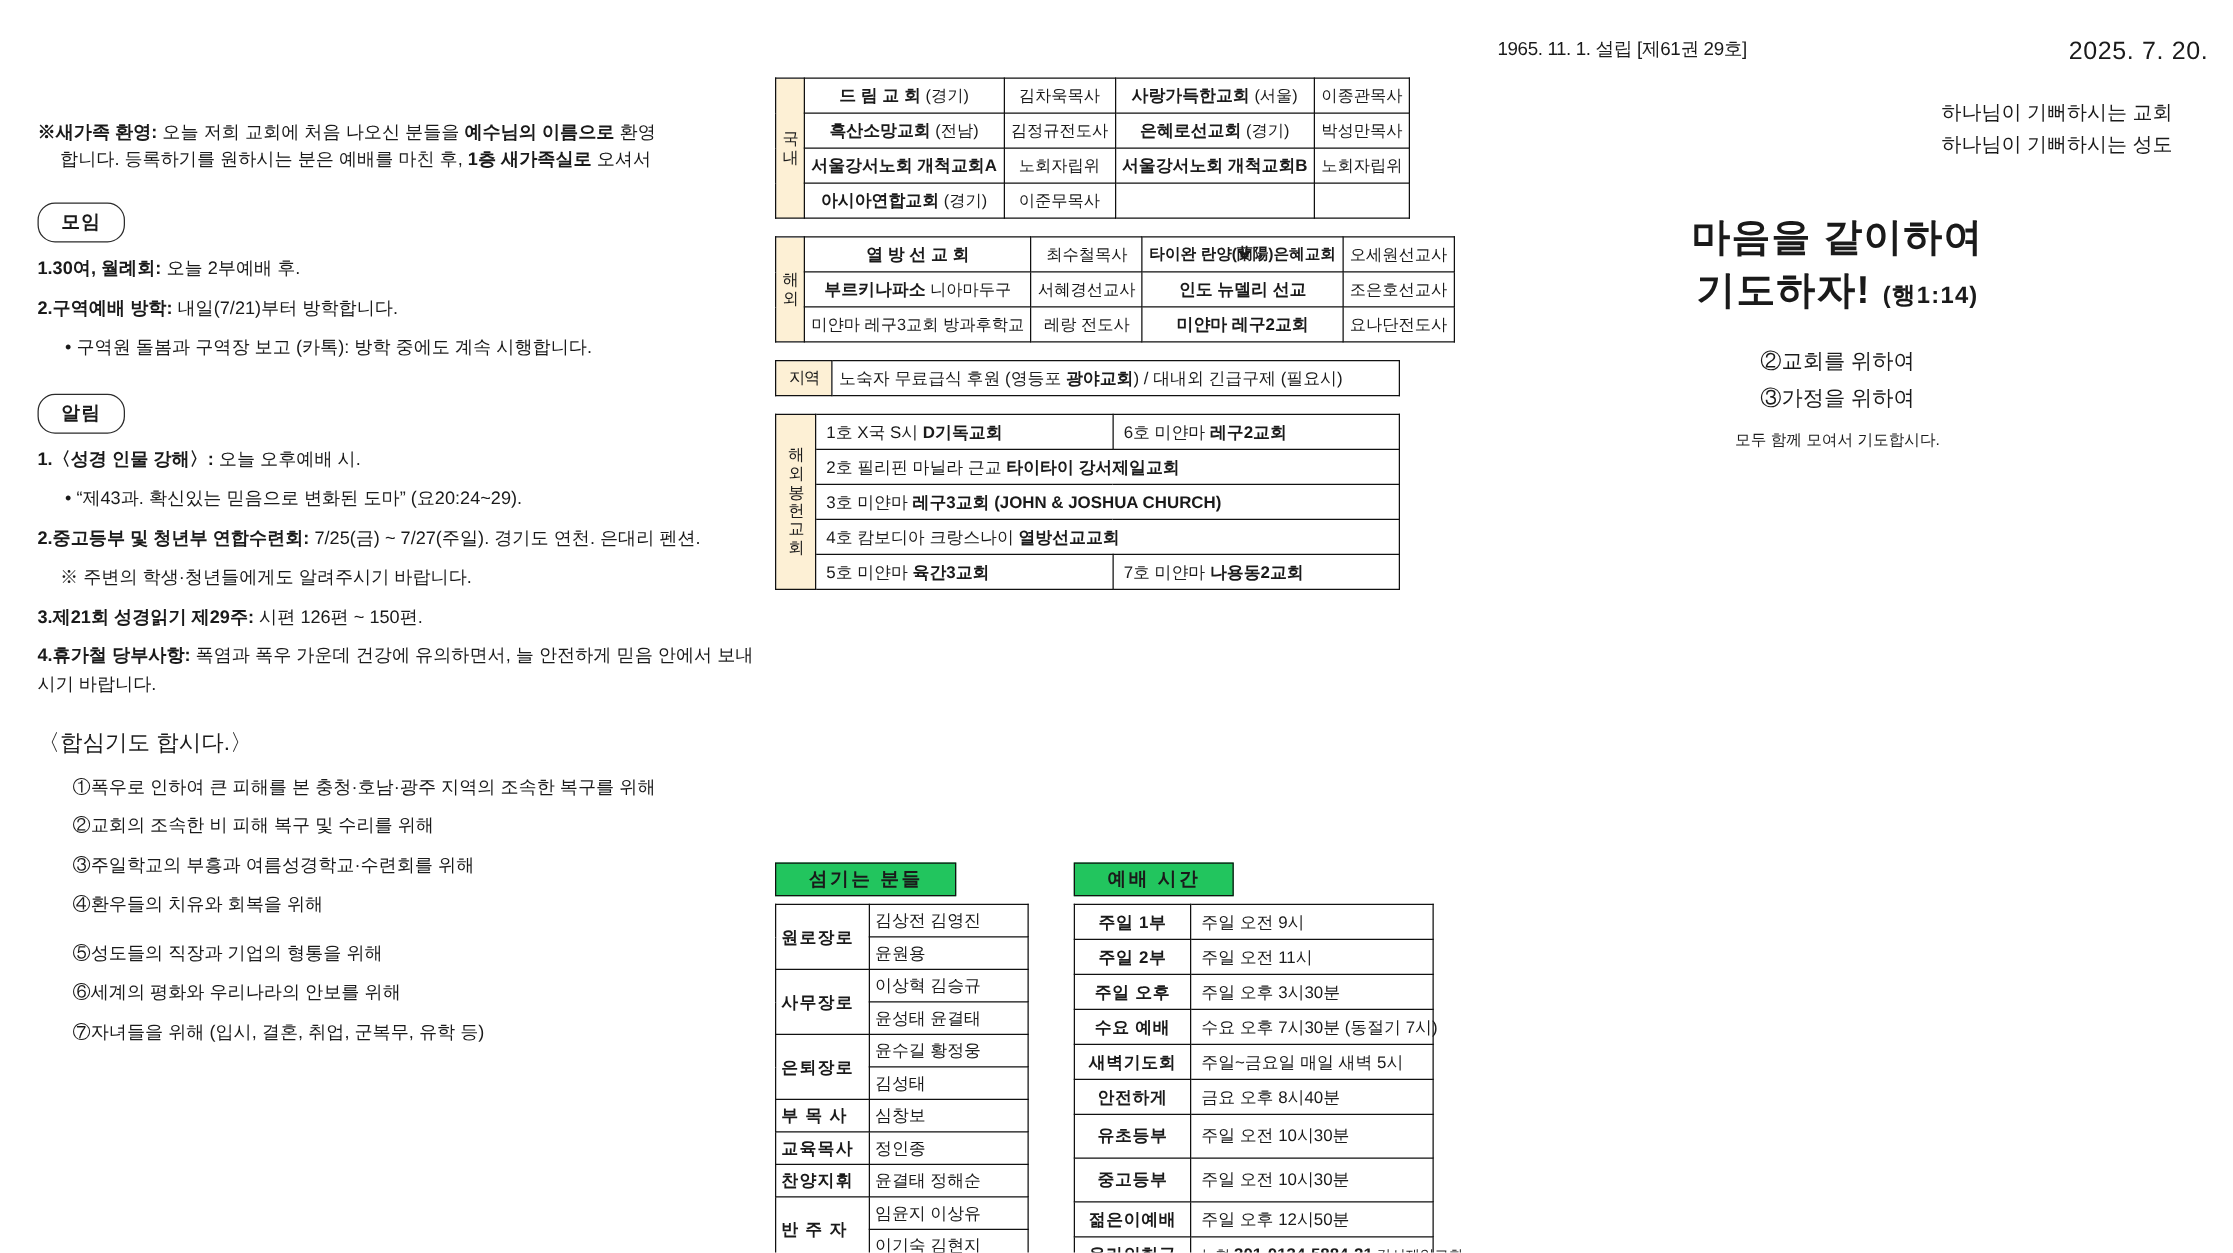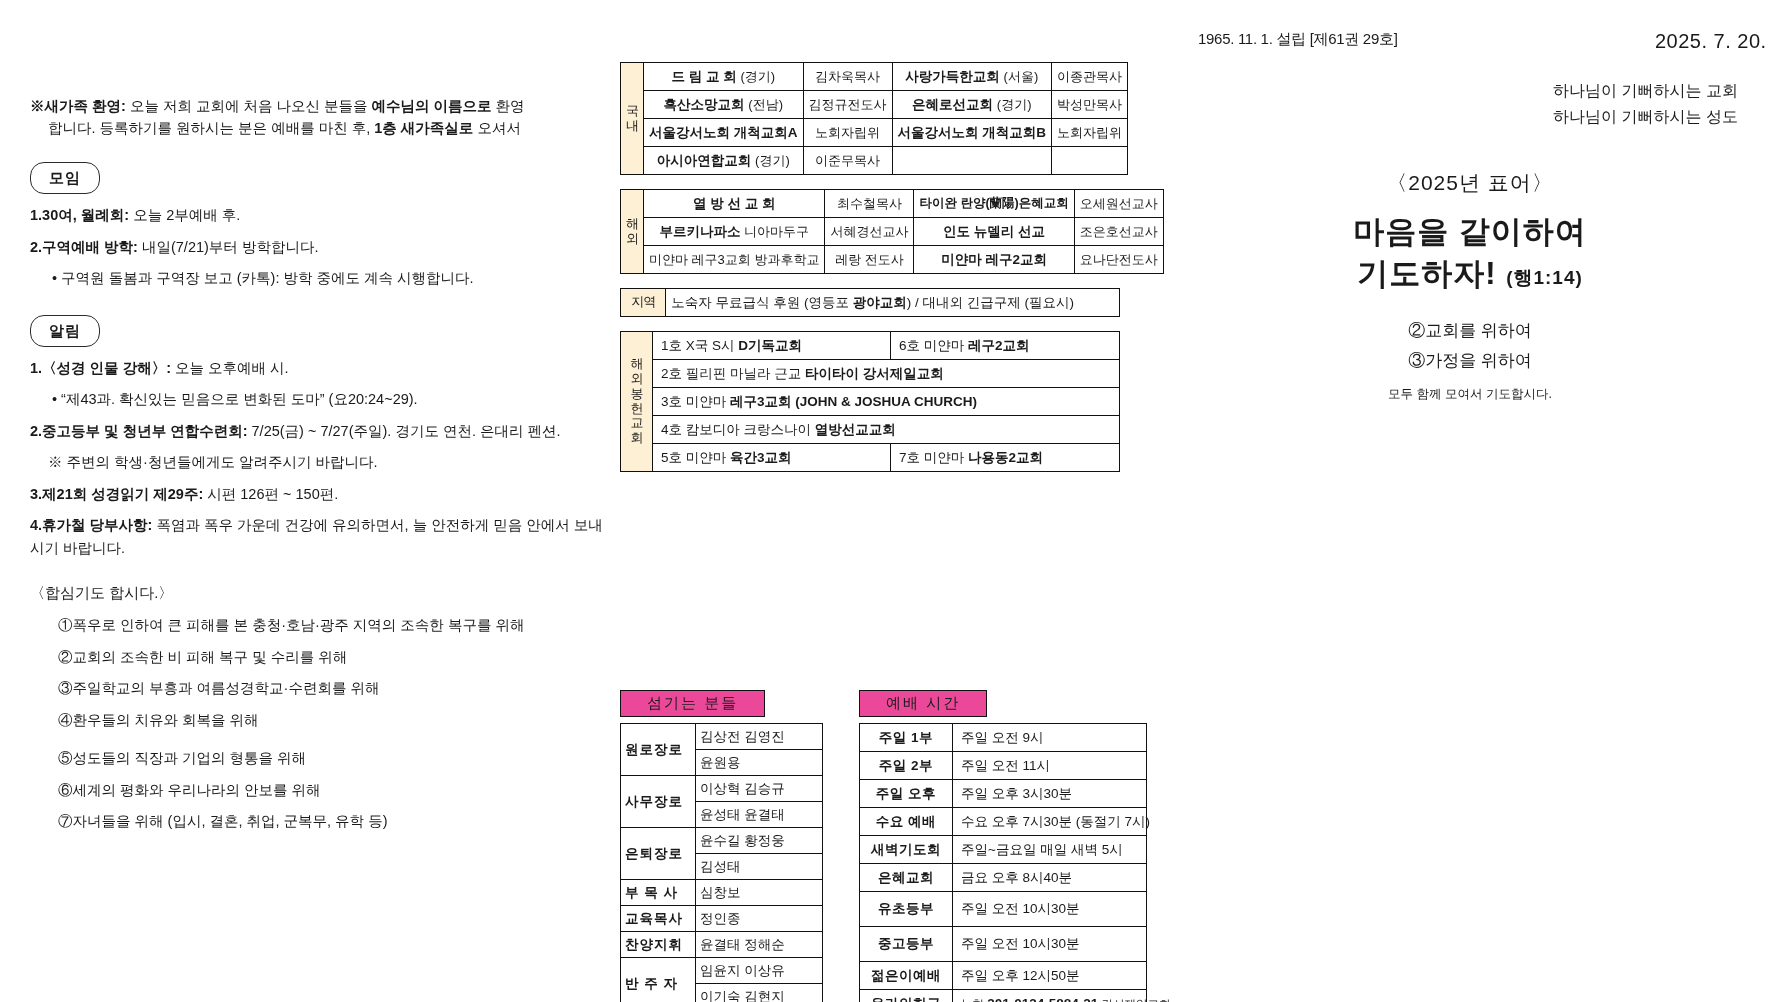--- a/index.html
+++ b/index.html
@@ -76,21 +76,21 @@
     margin-bottom: 9px;
   }
   .sub2 {
     padding-left: 18px;
     margin-top: 3px;
     margin-bottom: 9px;
   }
   .prayer-head {
     margin-top: 22px;
     margin-bottom: 10px;
-    font-size: 15px;
+    font-size: 18px;
   }
   .prayer-list {
     padding-left: 28px;
   }
   .prayer-list div {
     margin-bottom: 9px;
     font-size: 14.5px;
   }
   .gap-extra { margin-top: 16px; }
 
@@ -130,23 +130,23 @@
 
   
   .bottom-tables {
     position: absolute;
     left: 620px;
     top: 690px;
     width: 500px;
   }
   .sec-title {
     display: inline-block;
-    background: #ec4899;
+    background: #22c55e;
     border: 1px solid #111;
-    font-weight: normal;
+    font-weight: bold;
     font-size: 15px;
     padding: 3px 26px;
     letter-spacing: 2px;
   }
   .two-col {
     display: flex;
     gap: 36px;
     align-items: flex-start;
   }
   .col-a { width: 203px; }
@@ -496,21 +496,21 @@
             </tr>
             <tr>
               <td class="k">수요 예배</td>
               <td class="v">수요 오후 7시30분 (동절기 7시)</td>
             </tr>
             <tr>
               <td class="k">새벽기도회</td>
               <td class="v">주일~금요일 매일 새벽 5시</td>
             </tr>
             <tr>
-              <td class="k">은혜교회</td>
+              <td class="k">안전하게</td>
               <td class="v">금요 오후 8시40분</td>
             </tr>
             <tr>
               <td class="k" style="height:30px">유초등부</td>
               <td class="v">주일 오전 10시30분</td>
             </tr>
             <tr>
               <td class="k" style="height:30px">중고등부</td>
               <td class="v">주일 오전 10시30분</td>
             </tr>
@@ -527,21 +527,20 @@
       </div>
 
     </div>
   </div>
 
   <div class="right-col">
     <div class="slogan-line">
       <div>하나님이  기뻐하시는  교회</div>
       <div>하나님이  기뻐하시는  성도</div>
     </div>
-    <div class="year-motto-label">〈2025년 표어〉</div>
     <div class="motto">
       <div>마음을  같이하여</div>
       <div><span>기도하자!</span> <span class="ref">(행1:14)</span></div>
     </div>
     <div class="motto-list">
       <div>②교회를  위하여</div>
       <div>③가정을  위하여</div>
     </div>
     <div class="motto-foot">모두  함께  모여서  기도합시다.</div>
   </div>

